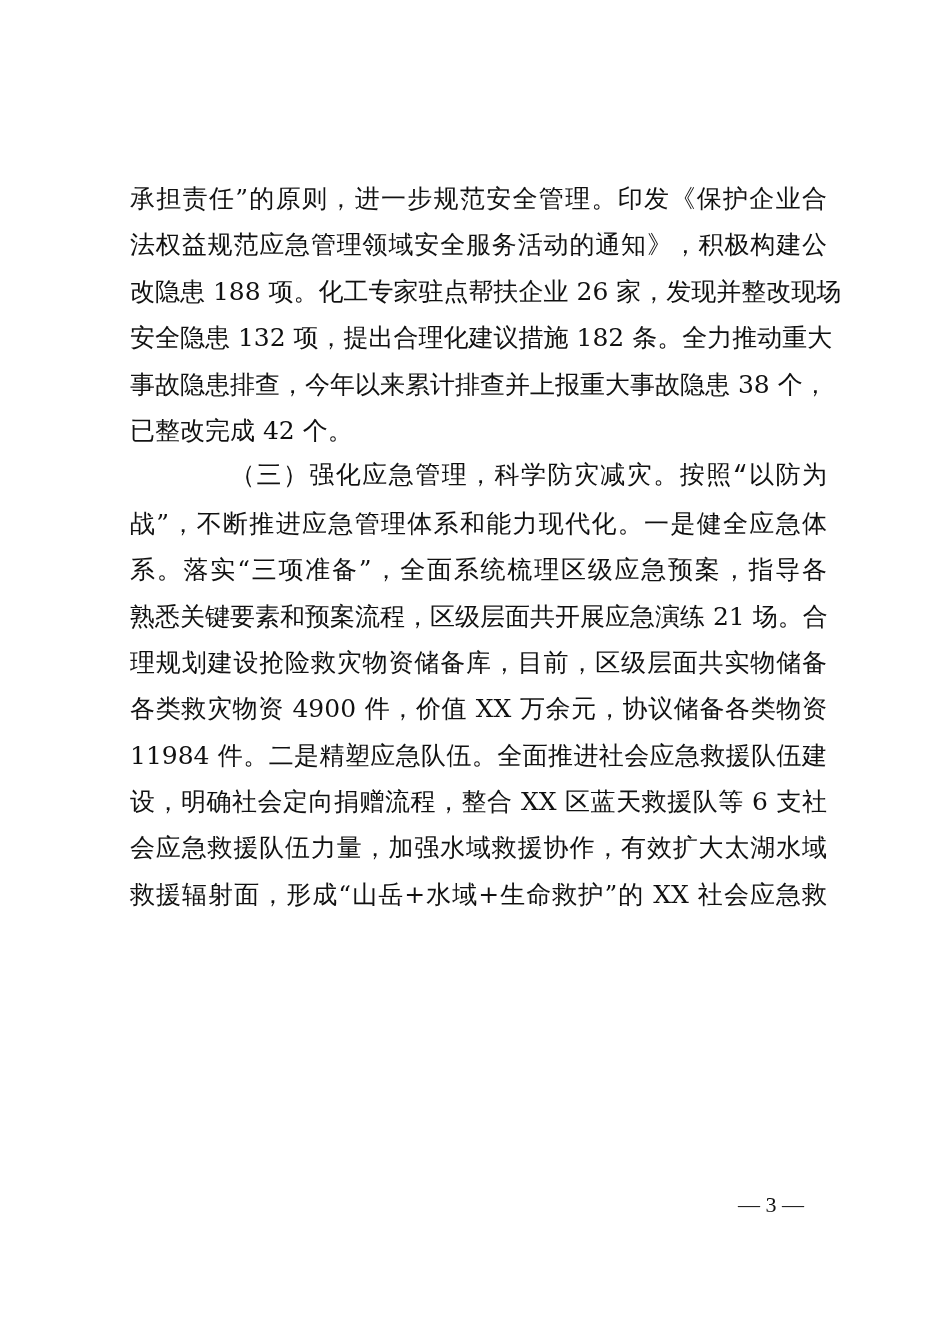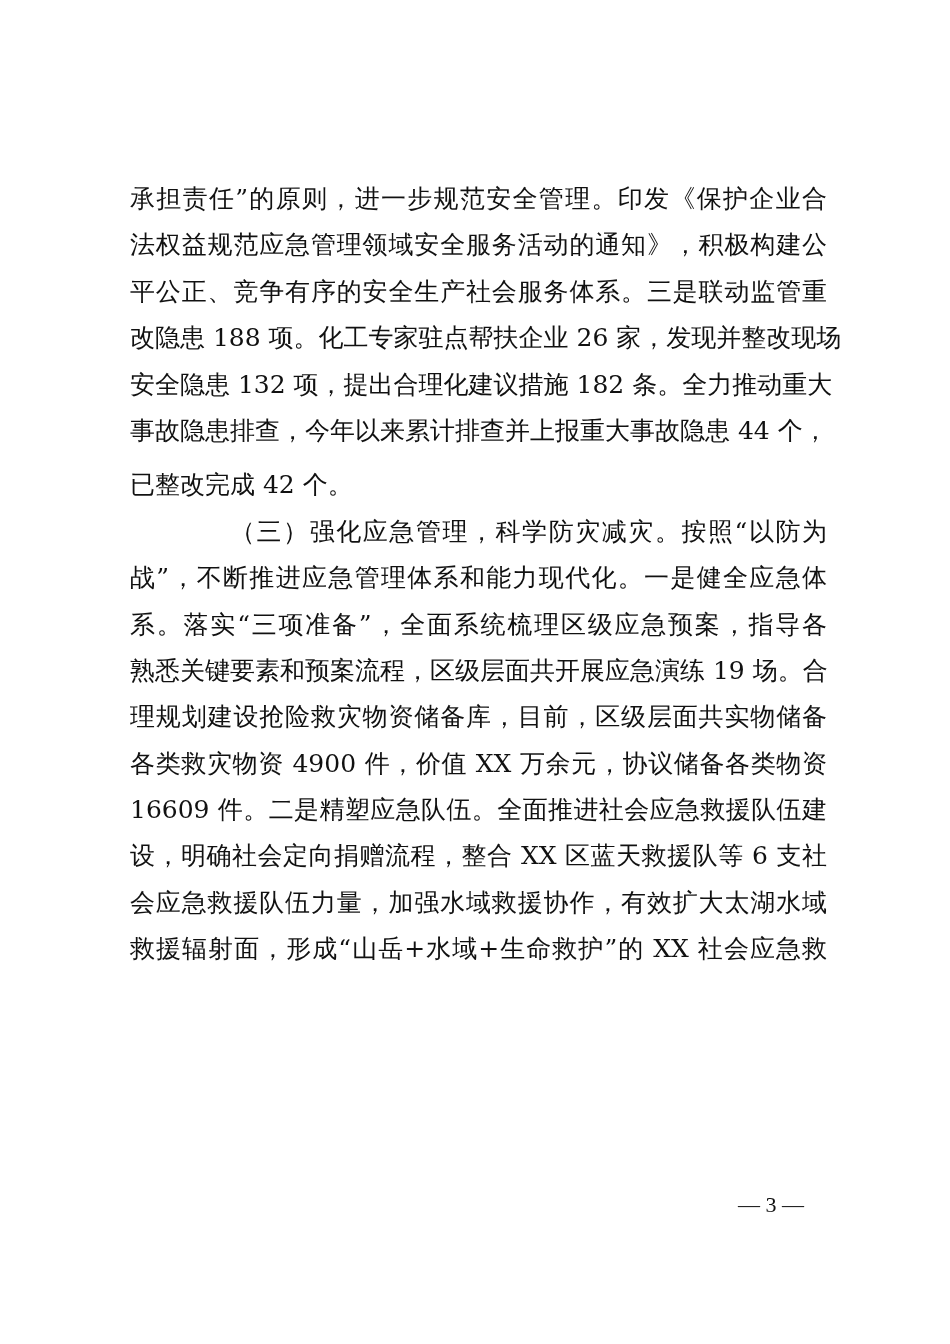--- a/index.html
+++ b/index.html
@@ -8,48 +8,47 @@
   .body-text {
     position: absolute; left: 130px; top: 176px; width: 697px;
     font-family: "DejaVu Serif", "Liberation Serif", serif;
     font-size: 25px; line-height: 46.4px; color: #111;
     text-align: justify; text-align-last: left;
   }
   .line {
     display: block; height: 46.4px; white-space: nowrap;
     text-align: justify; text-align-last: justify; letter-spacing: 0;
   }
-  .line.last { text-align-last: left; margin-top: 8px; }
-  .line.indent { padding-left: 100px; }
+  .line.last { text-align-last: left; }
+  .line.indent { padding-left: 100px; font-family: Liberation Mono, monospace; }
   .page-number {
     position: absolute; left: 738px; top: 1192px;
     font-family: "Liberation Serif", serif; font-size: 22px; color: #111;
   }
 </style>
 </head>
 <body>
 
 <div class="page">
   <div class="body-text">
     <div>
       <span class="line">承担责任”的原则，进一步规范安全管理。印发《保护企业合</span>
       <span class="line">法权益规范应急管理领域安全服务活动的通知》，积极构建公</span>
-      <span class="line">平公正、竞争有序的安全生产社会服务体系。三是联动监管重</span>
       <span class="line">改隐患 188 项。化工专家驻点帮扶企业 26 家，发现并整改现场</span>
       <span class="line">安全隐患 132 项，提出合理化建议措施 182 条。全力推动重大</span>
-      <span class="line">事故隐患排查，今年以来累计排查并上报重大事故隐患 44 个，</span>
+      <span class="line">事故隐患排查，今年以来累计排查并上报重大事故隐患 38 个，</span>
       <span class="line last">已整改完成 42 个。</span>
     </div>
     <div>
       <span class="line indent">（三）强化应急管理，科学防灾减灾。按照“以防为</span>
       <span class="line">战”，不断推进应急管理体系和能力现代化。一是健全应急体</span>
       <span class="line">系。落实“三项准备”，全面系统梳理区级应急预案，指导各</span>
-      <span class="line">熟悉关键要素和预案流程，区级层面共开展应急演练 19 场。合</span>
+      <span class="line">熟悉关键要素和预案流程，区级层面共开展应急演练 21 场。合</span>
       <span class="line">理规划建设抢险救灾物资储备库，目前，区级层面共实物储备</span>
       <span class="line">各类救灾物资 4900 件，价值 XX 万余元，协议储备各类物资</span>
-      <span class="line">16609 件。二是精塑应急队伍。全面推进社会应急救援队伍建</span>
+      <span class="line">11984 件。二是精塑应急队伍。全面推进社会应急救援队伍建</span>
       <span class="line">设，明确社会定向捐赠流程，整合 XX 区蓝天救援队等 6 支社</span>
       <span class="line">会应急救援队伍力量，加强水域救援协作，有效扩大太湖水域</span>
       <span class="line">救援辐射面，形成“山岳+水域+生命救护”的 XX 社会应急救</span>
     </div>
   </div>
   <div class="page-number">— 3 —</div>
 </div>
 
 </body></html>

